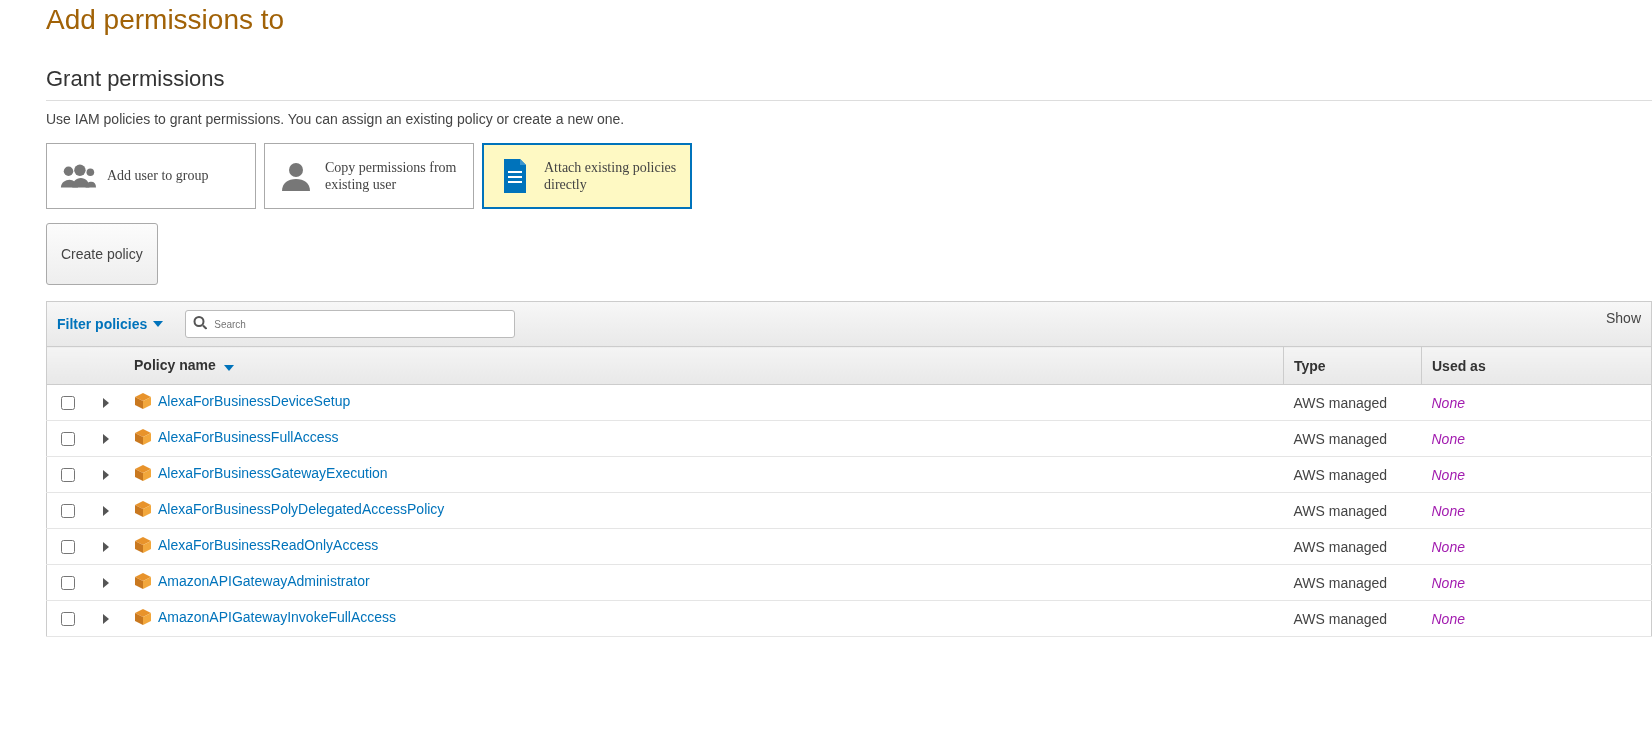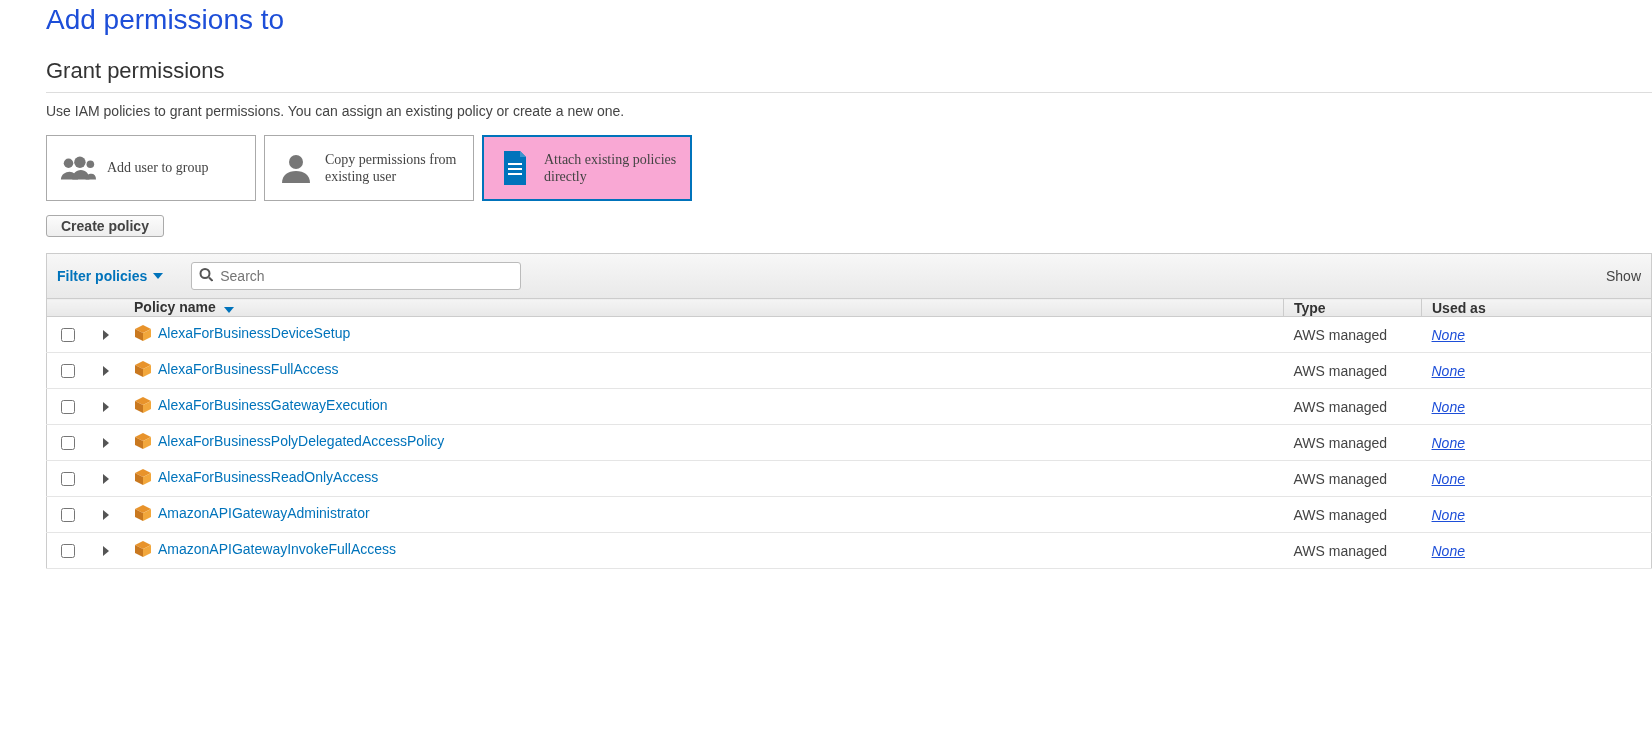--- a/index.html
+++ b/index.html
@@ -6,23 +6,23 @@
   body {
     margin: 0;
     font-family: "Amazon Ember", "Helvetica Neue", Arial, sans-serif;
     font-size: 14px;
     color: #444;
     background: #fff;
     padding: 0 0 0 46px;
   }
   .page-title {
     font-size: 28px;
-    color: #1d4ed8;
+    color: #a16207;
     font-weight: 400;
-    margin: 4px 0 22px 0;
+    margin: 4px 0 30px 0;
   }
   .section-title {
     font-size: 22px;
     color: #333;
     font-weight: 400;
     margin: 0 12px 8px 0;
   }
   .section-divider {
     border: none;
     border-top: 1px solid #ddd;
@@ -43,98 +43,97 @@
     height: 66px;
     border: 1px solid #aaa;
     background: #fff;
     display: flex;
     align-items: center;
     padding: 0 12px;
     cursor: pointer;
   }
   .option-card.selected {
     border: 2px solid #0073bb;
-    background: #f9a8d4;
+    background: #fef9c3;
   }
   .option-card .card-icon {
     width: 38px;
     height: 38px;
     flex: 0 0 38px;
     margin-right: 10px;
     display: flex;
     align-items: center;
     justify-content: center;
   }
   .option-card .card-label {
     color: #444;
     line-height: 1.25;
     font-size: 14px;
   }
   .btn {
     display: inline-block;
     background: linear-gradient(#fcfcfc, #eee);
     border: 1px solid #aaa;
     border-radius: 3px;
-    padding: 2px 14px;
-    font-weight: 700;
+    padding: 22px 14px;
+    font-weight: 400;
     color: #444;
     cursor: pointer;
     font-size: 14px;
   }
   .toolbar {
     margin-top: 16px;
     border: 1px solid #ccc;
     border-bottom: none;
     background: linear-gradient(#f7f7f7, #e9e9e9);
     display: flex;
-    align-items: center;
     padding: 8px 10px;
-    gap: 28px;
+    gap: 22px;
   }
   .filter-link {
     color: #0073bb;
     font-weight: 700;
     cursor: pointer;
     display: inline-flex;
     align-items: center;
     gap: 6px;
   }
   .filter-link svg { fill: #0073bb; }
   .search-wrap {
     position: relative;
     width: 330px;
   }
   .search-wrap input {
     width: 100%;
     height: 28px;
     border: 1px solid #bbb;
     border-radius: 3px;
     padding: 0 8px 0 28px;
-    font-size: 14px;
+    font-size: 10px;
   }
   .search-wrap .search-icon {
     position: absolute;
     left: 8px;
     top: 50%;
     transform: translateY(-50%);
   }
   .toolbar-spacer { flex: 1; }
   .show-label { color: #444; }
   table.policies {
     width: 100%;
     border-collapse: collapse;
     border: 1px solid #ccc;
   }
   table.policies thead th {
     background: linear-gradient(#f4f4f4, #e8e8e8);
     text-align: left;
     font-weight: 700;
     color: #333;
     border-bottom: 1px solid #ccc;
-    padding: 0 10px;
+    padding: 10px 10px;
     font-size: 14px;
   }
   table.policies thead th.col-check { width: 36px; }
   table.policies thead th.col-expand { width: 36px; }
   table.policies thead th.col-type { width: 138px; border-left: 1px solid #ccc; }
   table.policies thead th.col-used { width: 230px; border-left: 1px solid #ccc; }
   .sort-caret {
     display: inline-block;
     margin-left: 4px;
     vertical-align: middle;
@@ -147,21 +146,21 @@
   }
   .cell-check { text-align: center; width: 36px; }
   .cell-expand { text-align: center; width: 36px; color: #555; }
   .cell-name { color: #0073bb; }
   .cell-name a { color: #0073bb; text-decoration: none; }
   .policy-icon {
     display: inline-block;
     vertical-align: middle;
     margin-right: 6px;
   }
-  .cell-used.none { color: #1d4ed8; font-style: italic; text-decoration: underline; }
+  .cell-used.none { color: #a21caf; font-style: italic; }
   .expand-caret {
     display: inline-block;
     width: 0; height: 0;
     border-top: 5px solid transparent;
     border-bottom: 5px solid transparent;
     border-left: 6px solid #555;
     cursor: pointer;
   }
   input[type=checkbox] {
     width: 14px; height: 14px;

